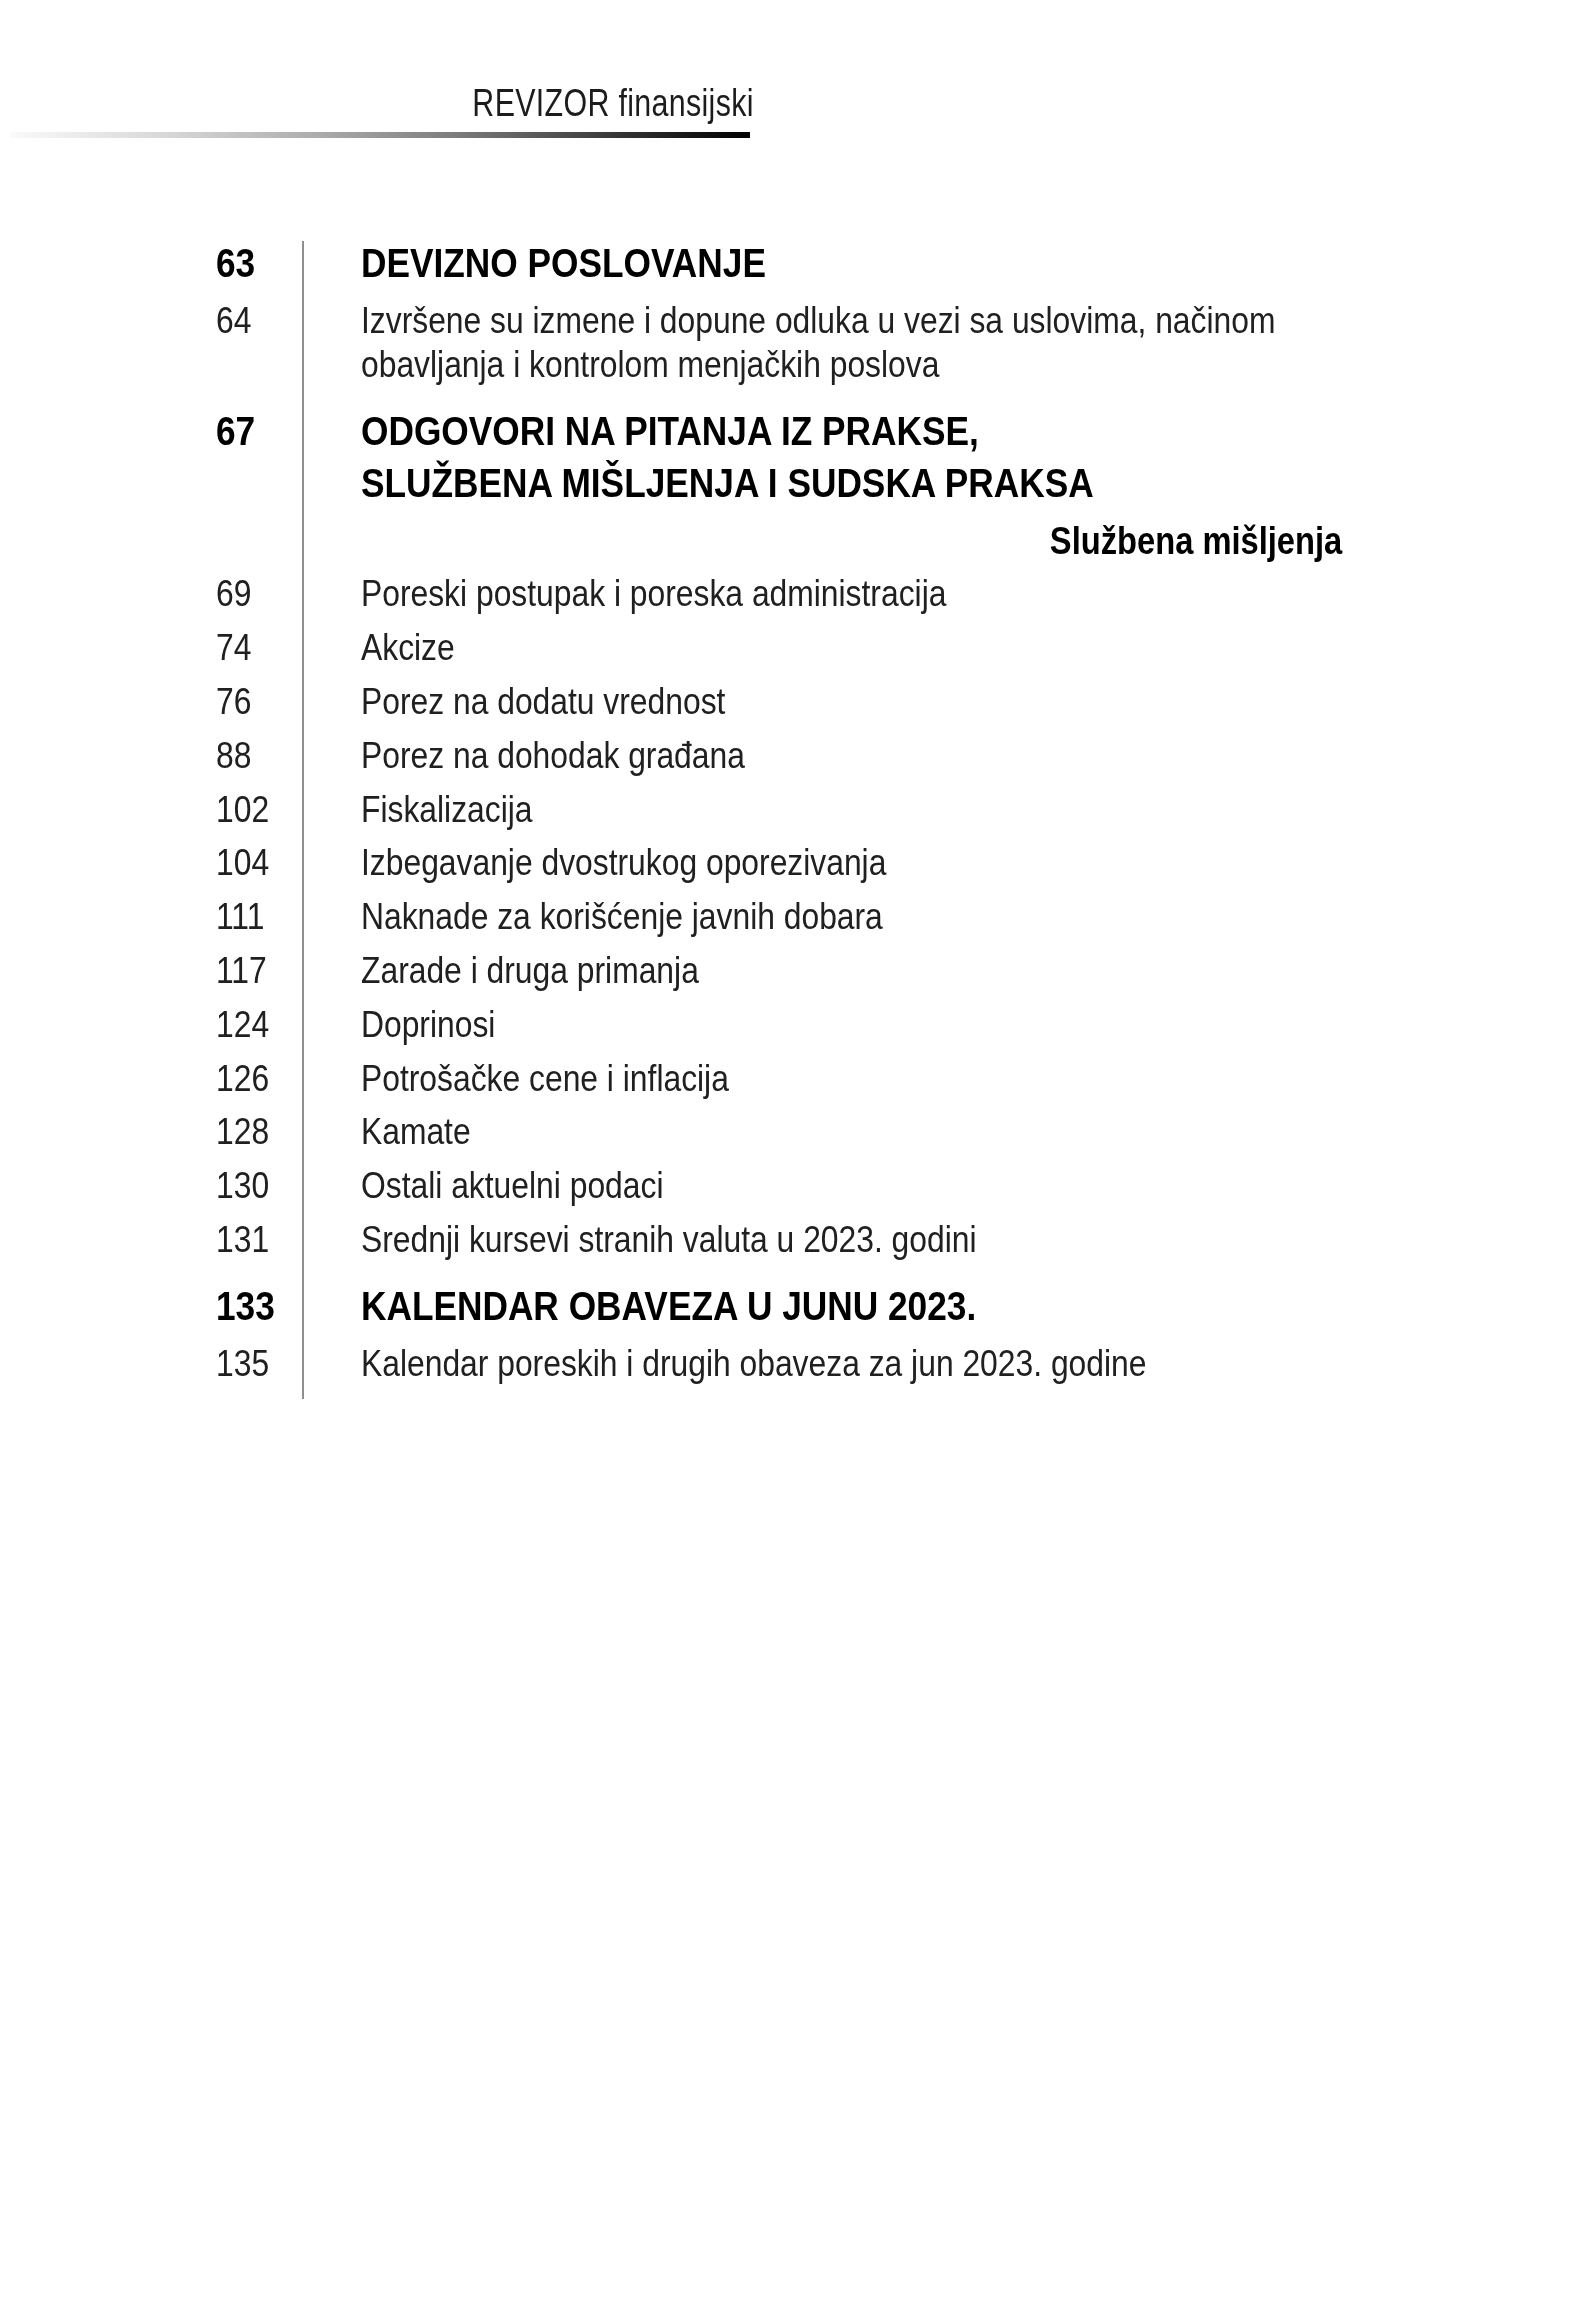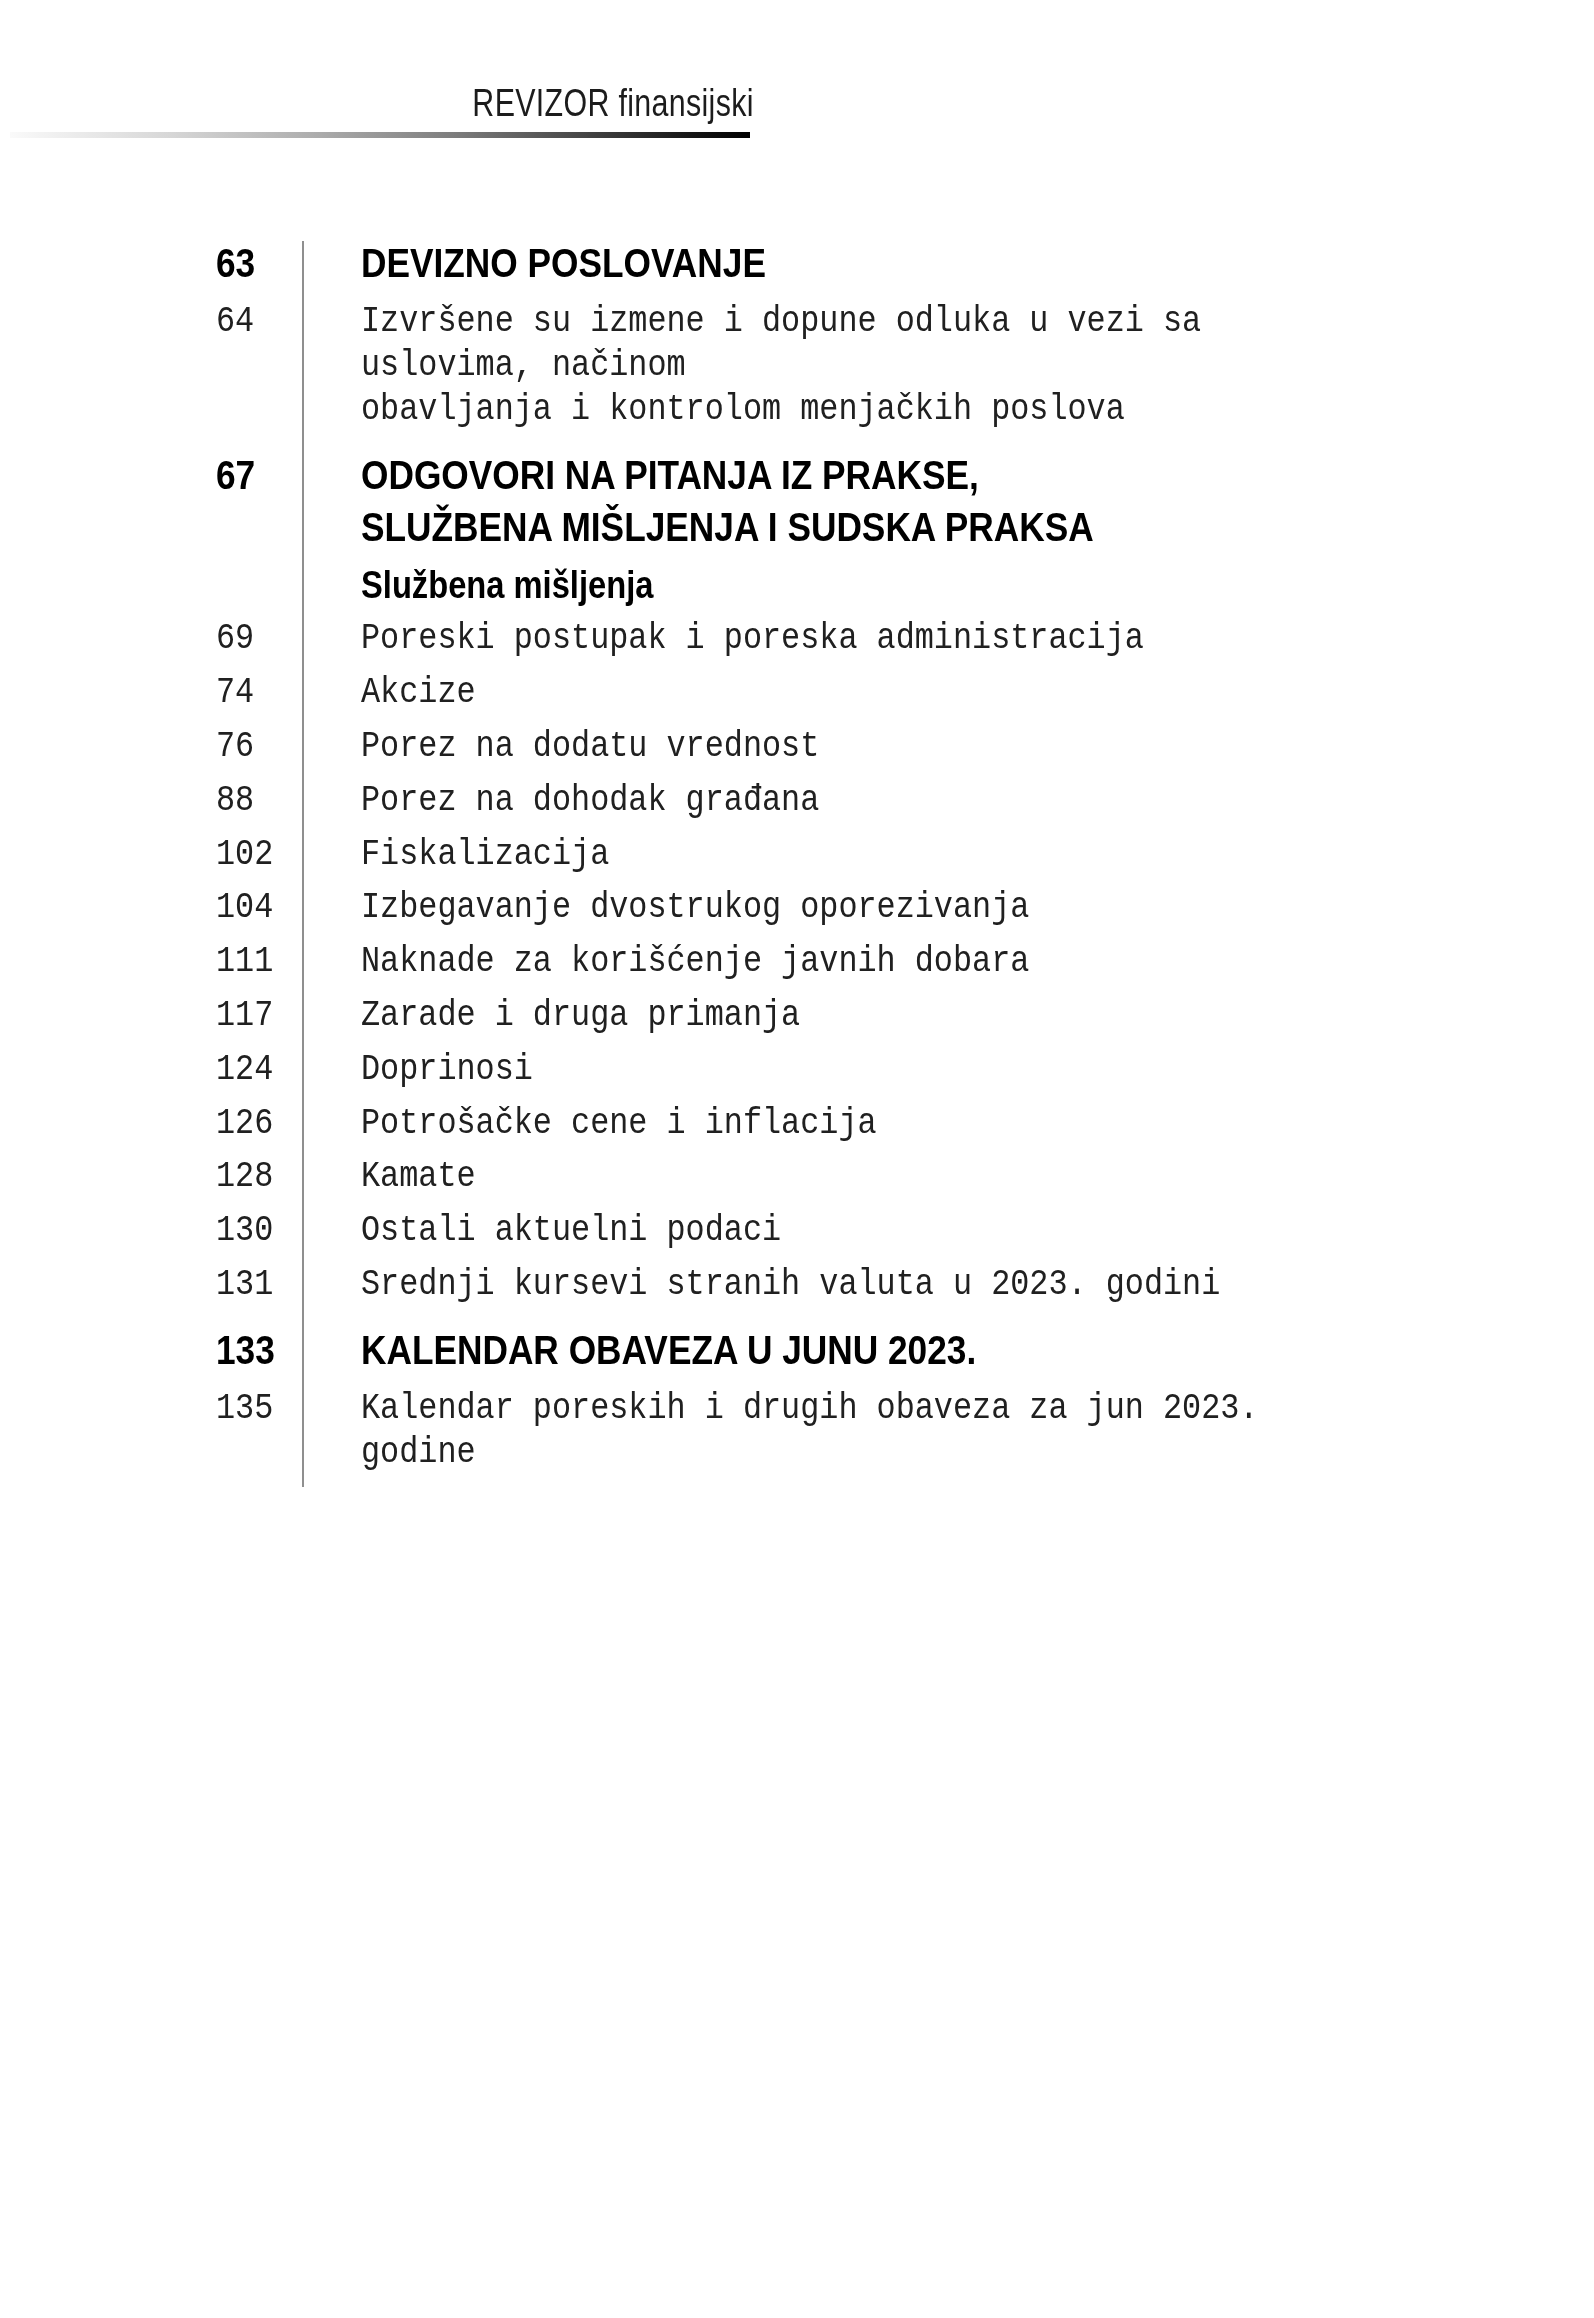--- a/index.html
+++ b/index.html
@@ -84,37 +84,37 @@
     white-space: normal;
   }
 
   
   .toc-row.body {
     margin-top: 9.8px;
     font-size: 37px;
     line-height: 44px;
     font-weight: 400;
     color: #202020;
-    font-family: Liberation Mono, monospace;
   }
   
   .toc-row.heading {
     margin-top: 18px;
     font-size: 41px;
     line-height: 52px;
     font-weight: 700;
     color: #000000;
   }
   
   .toc-row.subheading {
     margin-top: 9.8px;
     font-size: 38px;
     line-height: 44px;
     font-weight: 700;
     color: #000000;
+    text-align: right;
   }
   .toc-row:first-child { margin-top: 0; }
 </style>
 </head>
 <body>
 
 <div class="page">
 
   <div class="header-title">REVIZOR finansijski</div>
 

